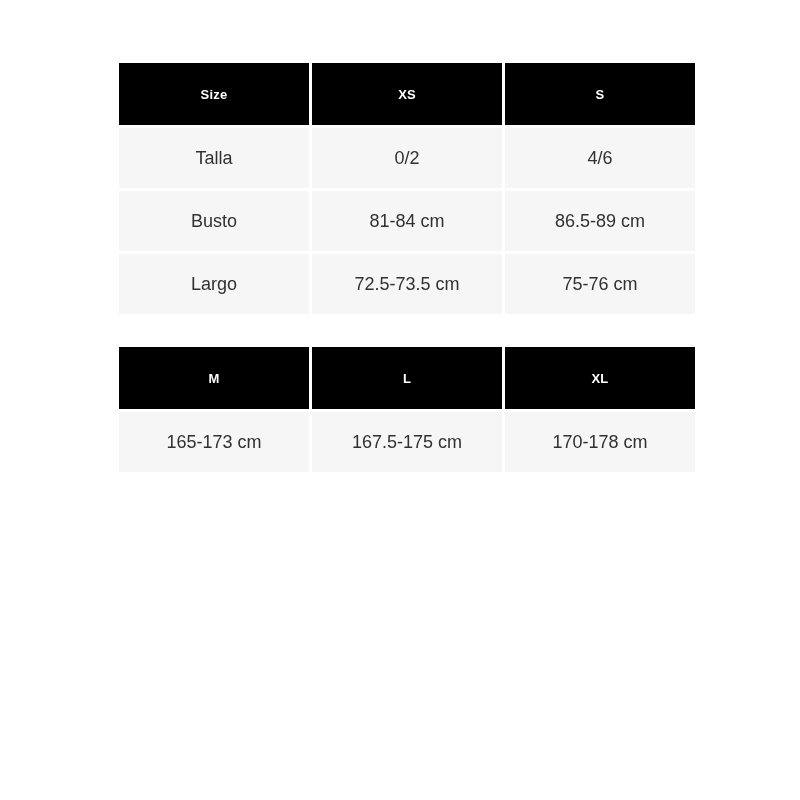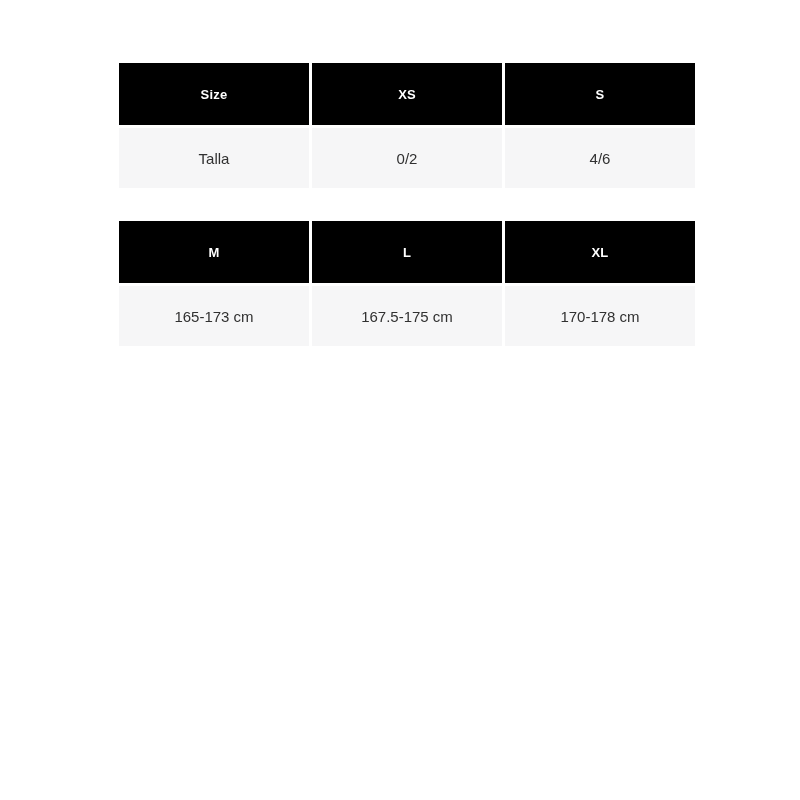--- a/index.html
+++ b/index.html
@@ -42,21 +42,21 @@
     letter-spacing: 0.2px;
     height: 62px;
     padding: 0;
     text-align: center;
     vertical-align: middle;
   }
 
   .size-table td {
     background: #f6f6f7;
     color: #313131;
-    font-size: 15px;
+    font-size: 18px;
     font-weight: normal;
     height: 60px;
     padding: 0;
     text-align: center;
     vertical-align: middle;
   }
 </style>
 </head>
 <body>
 
@@ -69,20 +69,30 @@
         <th>XS</th>
         <th>S</th>
       </tr>
     </thead>
     <tbody>
       <tr>
         <td>Talla</td>
         <td>0/2</td>
         <td>4/6</td>
       </tr>
+      <tr>
+        <td>Busto</td>
+        <td>81-84 cm</td>
+        <td>86.5-89 cm</td>
+      </tr>
+      <tr>
+        <td>Largo</td>
+        <td>72.5-73.5 cm</td>
+        <td>75-76 cm</td>
+      </tr>
     </tbody>
   </table>
 
   <table class="size-table">
     <thead>
       <tr>
         <th>M</th>
         <th>L</th>
         <th>XL</th>
       </tr>

